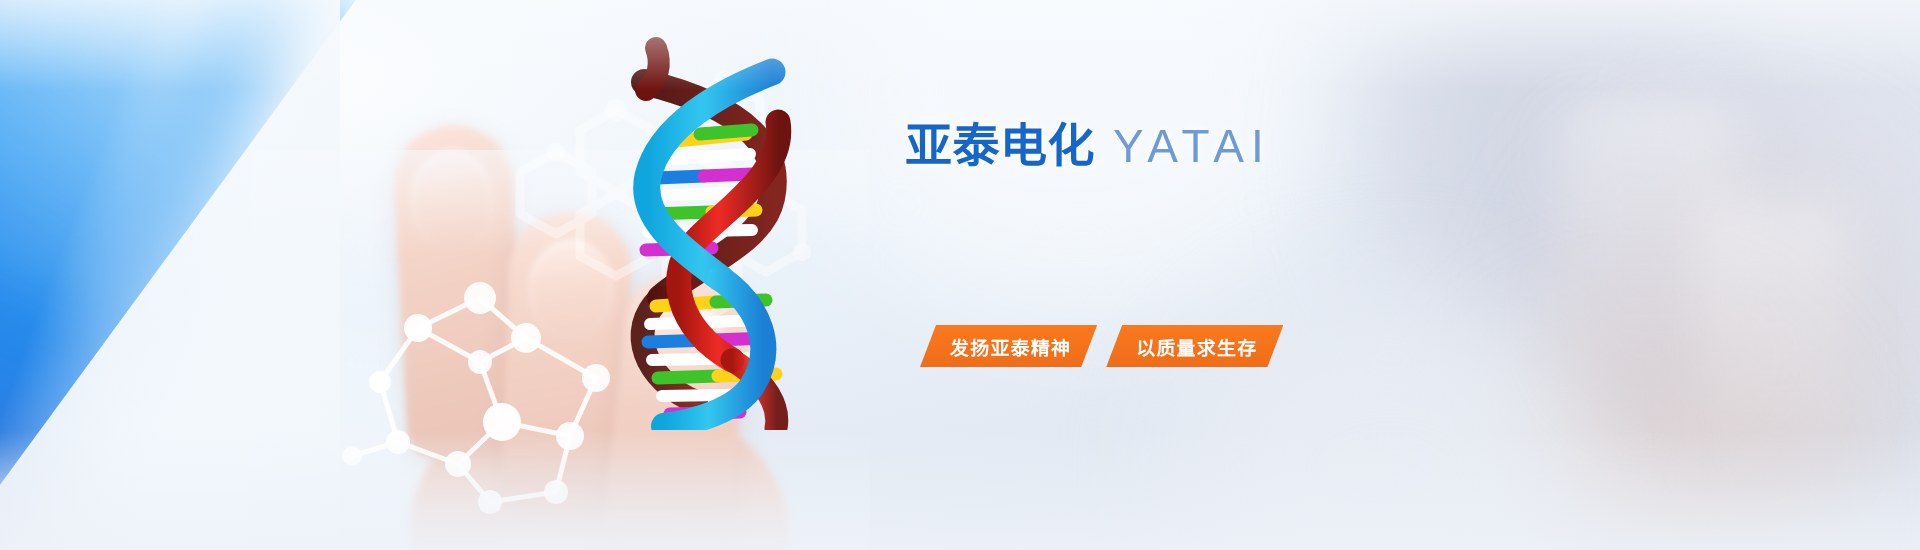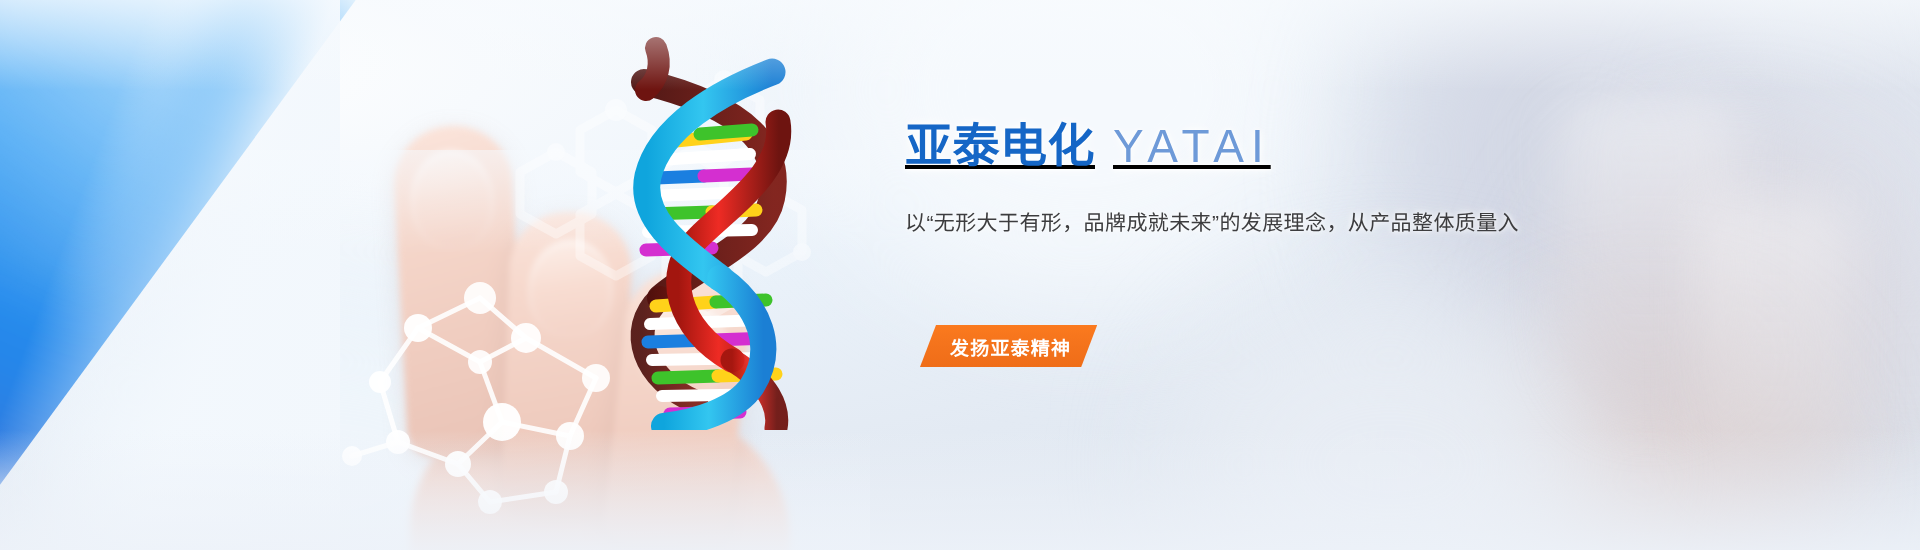--- a/index.html
+++ b/index.html
@@ -87,21 +87,20 @@
 
   
   .dna{position:absolute;left:600px;top:30px;width:220px;height:400px;}
   .dna svg{display:block;}
 
   
   .copy{position:absolute;left:905px;top:118px;width:700px;}
   .headline{
     font-size:47px;line-height:1.18;font-weight:700;letter-spacing:.5px;white-space:nowrap;
     text-shadow:0 0 6px #fff,0 0 14px rgba(255,255,255,.95),0 1px 2px rgba(255,255,255,.9);
-    text-decoration:underline;
   }
   .headline .cn{color:#1566c6;}
   .headline .en{color:#6e9ad8;font-weight:400;letter-spacing:7px;margin-left:18px;font-size:46px;}
   .subcopy{
     margin-top:32px;font-size:21px;line-height:1.72;color:#3d3d3f;font-weight:400;
     letter-spacing:.4px;white-space:nowrap;
     text-shadow:0 0 5px #fff,0 0 10px rgba(255,255,255,.9);
   }
   .subcopy .line{display:block;}
 
@@ -278,23 +277,25 @@
   <div class="top-haze"></div>
   <div class="bottom-haze"></div>
 
   <div class="copy">
 
     <div class="headline">
       <span class="cn">亚泰电化</span><span class="en">YATAI</span>
     </div>
 
     <div class="subcopy">
-      <span class="line">以“无形大于有形，品牌成就未来”的发展理念，从产品整体质量入</span>
     </div>
   </div>
 
   <div class="slogans">
     <div class="slogan s1">
       <span>发扬亚泰精神</span>
     </div>
+    <div class="slogan s2">
+      <span>以质量求生存</span>
+    </div>
   </div>
 
 </div>
 
 </body></html>

